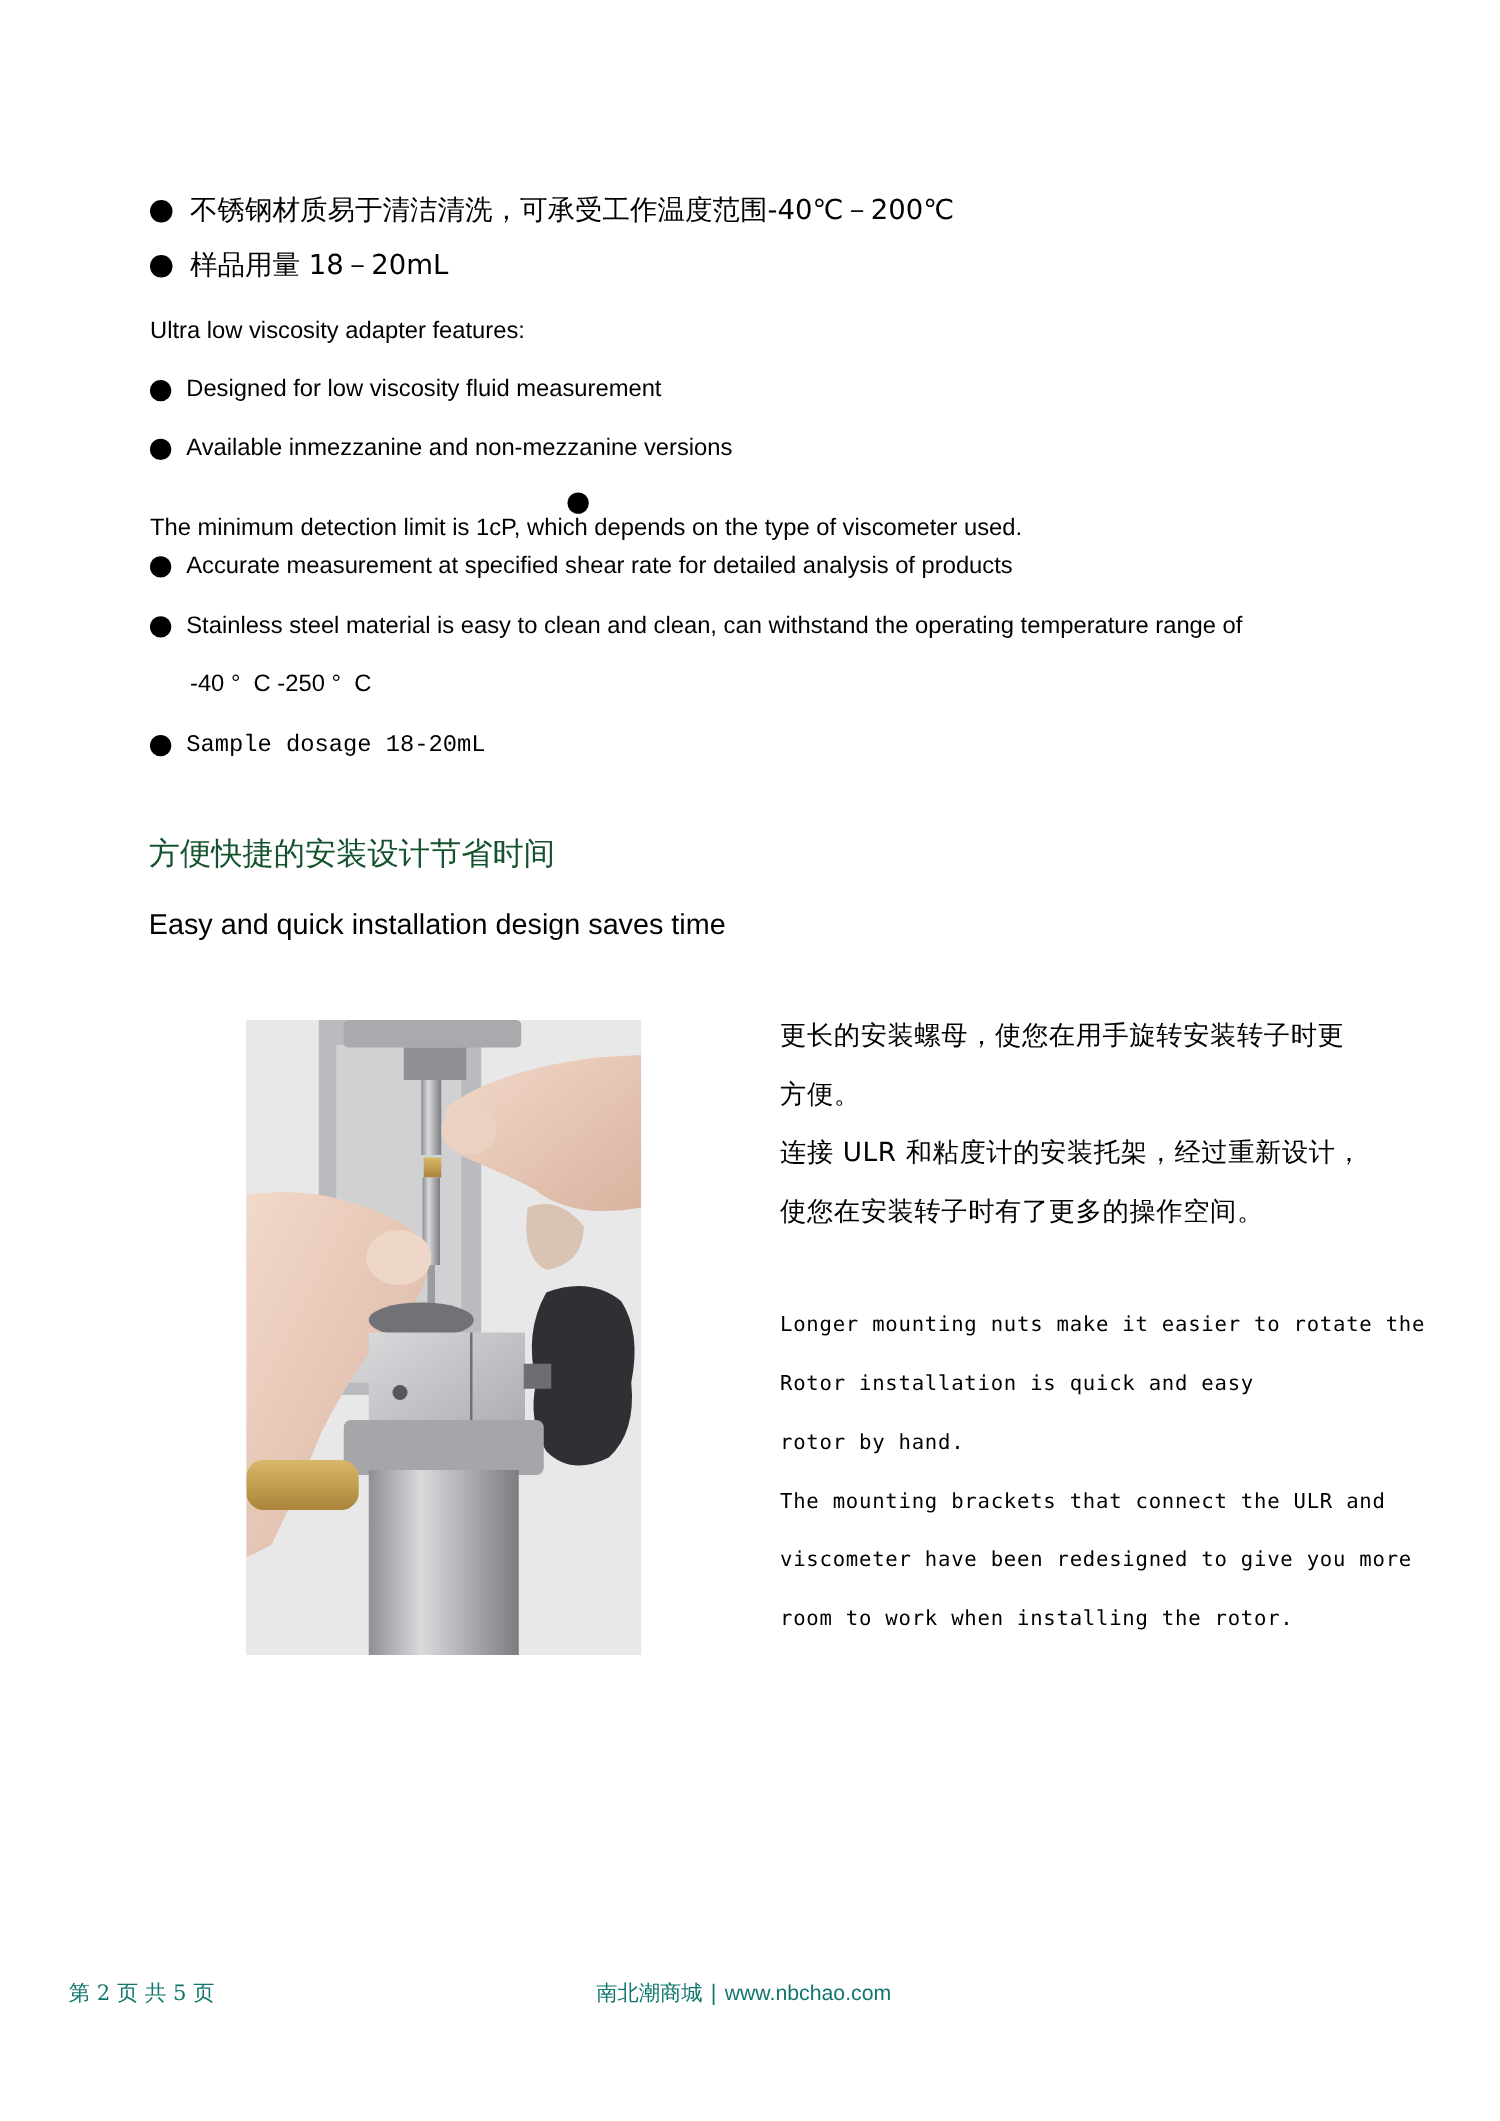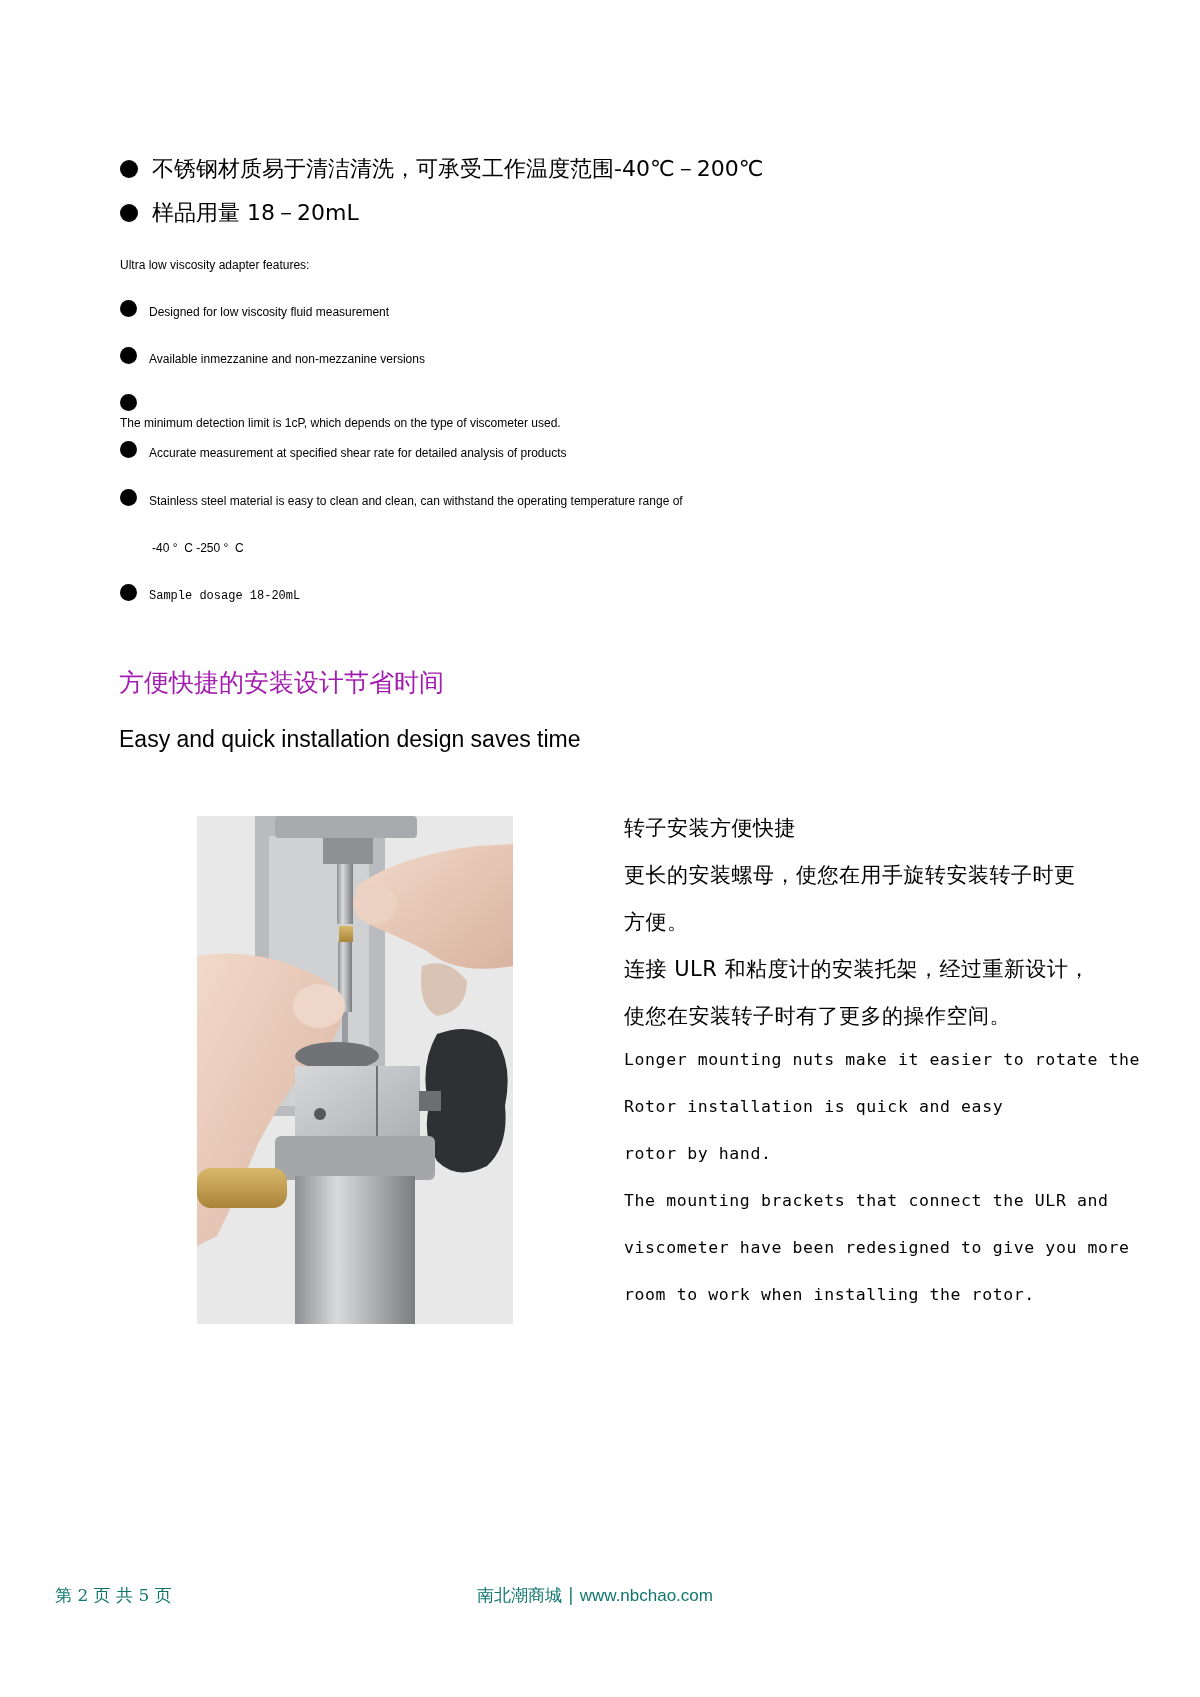--- a/index.html
+++ b/index.html
@@ -6,23 +6,23 @@
   html, body { width: 1200px; height: 1697px; background: #ffffff; }
   body { position: relative; overflow: hidden; color: #000; font-family: "Liberation Sans", sans-serif; }
 
   .abs { position: absolute; white-space: nowrap; }
 
   
   .cn-bullet { font-family: "DejaVu Sans", sans-serif; font-size: 22px; line-height: 30px; display: flex; align-items: center; }
   .dot { display: inline-block; width: 18px; height: 18px; border-radius: 50%; background: #000; margin-right: 14px; flex: none; }
   .dot.sm { width: 17px; height: 17px; margin-right: 12px; }
 
-  .en-line { font-family: "Liberation Sans", sans-serif; font-size: 12px; line-height: 24px; display: flex; align-items: flex-start; }
+  .en-line { font-family: "Liberation Sans", sans-serif; font-size: 19px; line-height: 24px; display: flex; align-items: center; }
 
-  .section-title { font-family: "DejaVu Sans", sans-serif; font-size: 25px; color: #a21caf; line-height: 34px; }
+  .section-title { font-family: "DejaVu Sans", sans-serif; font-size: 25px; color: #14532d; line-height: 34px; }
   .section-sub { font-family: "Liberation Sans", sans-serif; font-size: 23px; line-height: 30px; }
 
   
   .photo { position: absolute; left: 197px; top: 816px; width: 316px; height: 508px; background: #e9e9e9; overflow: hidden; }
   .photo svg { display: block; }
 
   
   .cn-para { font-family: "DejaVu Sans", sans-serif; font-size: 21px; line-height: 47px; letter-spacing: 0.5px; }
   .mono-para { font-family: "DejaVu Sans Mono", monospace; font-size: 16.5px; line-height: 47px; letter-spacing: 0.6px; }
 
@@ -130,21 +130,20 @@
 
     <rect x="78" y="320" width="160" height="44" rx="6" fill="#a4a6aa"></rect>
 
     <rect x="98" y="360" width="120" height="148" fill="url(#steel)"></rect>
 
     <rect x="0" y="352" width="90" height="40" rx="14" fill="url(#gold)"></rect>
   </svg>
 </div>
 
 <div class="abs cn-para" style="left:624px; top:805px;">
-  <div>转子安装方便快捷</div>
   <div>更长的安装螺母，使您在用手旋转安装转子时更</div>
   <div>方便。</div>
   <div>连接 ULR 和粘度计的安装托架，经过重新设计，</div>
   <div>使您在安装转子时有了更多的操作空间。</div>
 </div>
 
 <div class="abs mono-para" style="left:624px; top:1036px;">
   <div>Longer mounting nuts make it easier to rotate the</div>
   <div>Rotor installation is quick and easy</div>
   <div>rotor by hand.</div>

